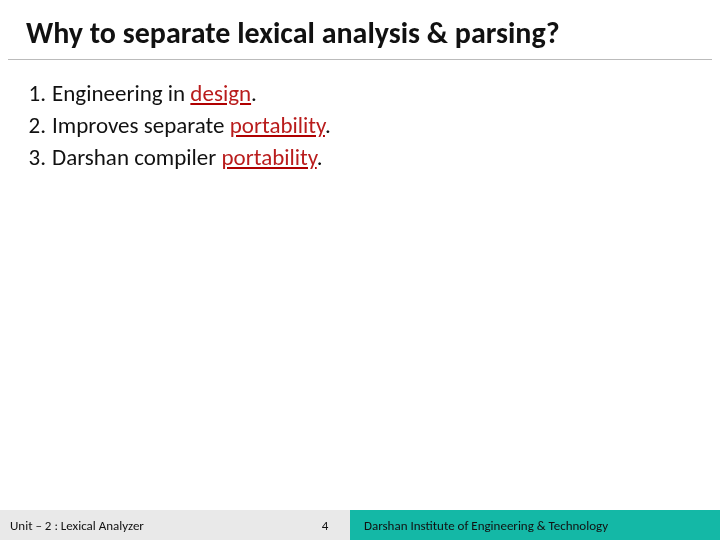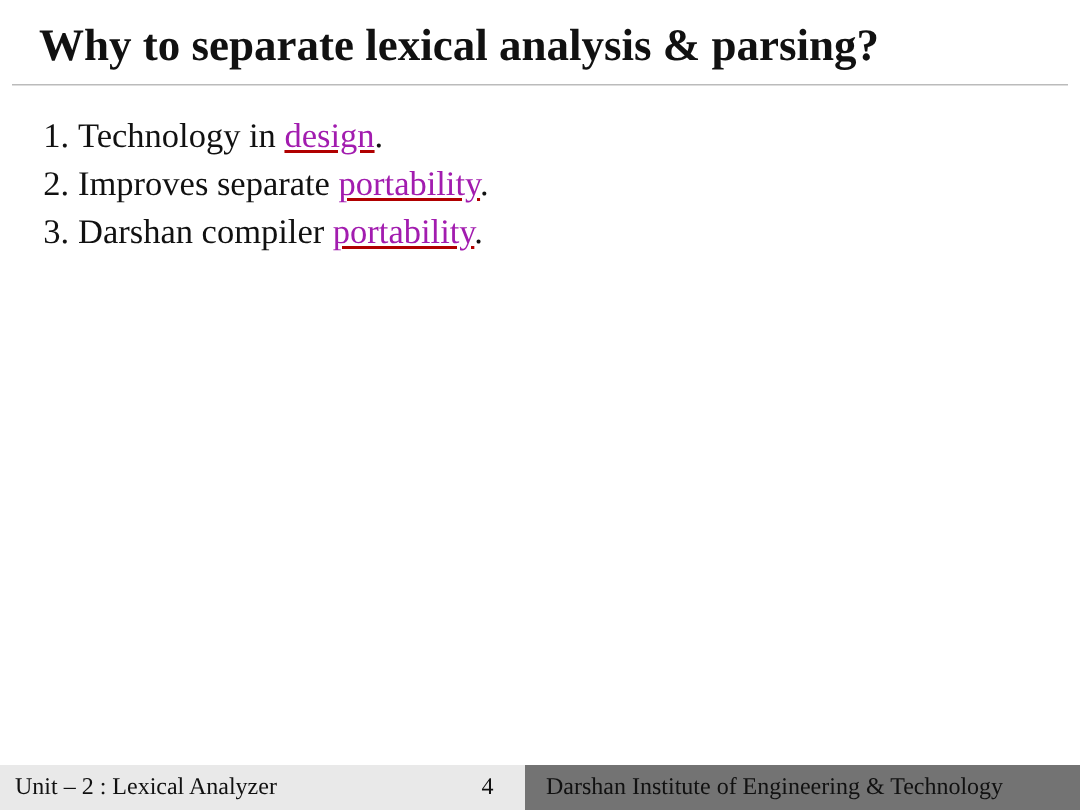--- a/index.html
+++ b/index.html
@@ -1,15 +1,15 @@
 <!DOCTYPE html>
 <html><head>
 <meta charset="utf-8">
 <style>
-  * { margin: 0; padding: 0; box-sizing: border-box; font-family: Liberation Serif, serif; }
+  * { margin: 0; padding: 0; box-sizing: border-box; }
   html, body { width: 720px; height: 540px; overflow: hidden; }
   body {
     font-family: Calibri, "Segoe UI", Arial, sans-serif;
     background: #fff;
     position: relative;
   }
   .slide {
     width: 720px;
     height: 540px;
     position: relative;
@@ -35,34 +35,34 @@
     margin-bottom: 1px;
   }
   .list-num {
     width: 30px;
     text-align: right;
     padding-right: 6px;
     flex-shrink: 0;
   }
   .list-text { }
   .accent {
-    color: #a21caf;
+    color: #b91c1c;
     text-decoration: underline;
     text-decoration-color: #b00000;
     text-underline-offset: 2px;
   }
   .footer {
     position: absolute;
     bottom: 0;
     left: 0;
     width: 720px;
     height: 30px;
     display: flex;
     align-items: center;
-    font-size: 16px;
+    font-size: 13px;
     color: #111;
     border-radius: 11px;
   }
   .footer-left {
     background: #e9e9e9;
     height: 100%;
     width: 300px;
     display: flex;
     align-items: center;
     padding-left: 10px;
@@ -70,41 +70,41 @@
   .footer-mid {
     background: #e9e9e9;
     height: 100%;
     width: 50px;
     text-align: center;
     display: flex;
     align-items: center;
     justify-content: center;
   }
   .footer-right {
-    background: #737373;
+    background: #14b8a6;
     height: 100%;
     flex: 1;
     display: flex;
     align-items: center;
     padding-left: 14px;
   }
 </style>
 </head>
 <body>
 
 <div class="slide">
 
   <h1 class="title">Why to separate lexical analysis &amp; parsing?</h1>
 
   <div class="content">
 
     <div class="list-row">
       <div class="list-num">1.</div>
       <div class="list-text">
-        <span>Technology in </span><span class="accent">design</span><span>.</span>
+        <span>Engineering in </span><span class="accent">design</span><span>.</span>
       </div>
     </div>
 
     <div class="list-row">
       <div class="list-num">2.</div>
       <div class="list-text">
         <span>Improves separate </span><span class="accent">portability</span><span>.</span>
       </div>
     </div>
 

